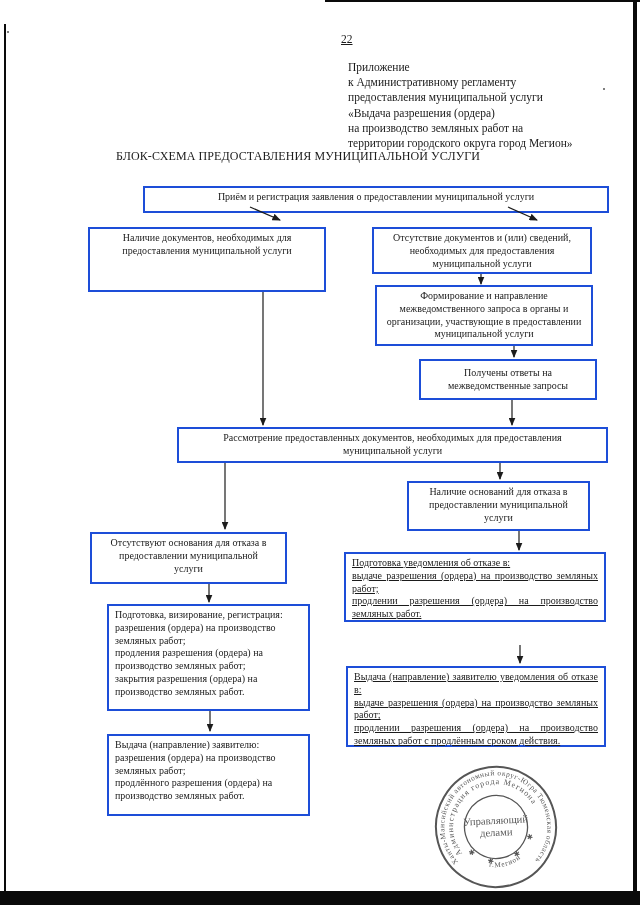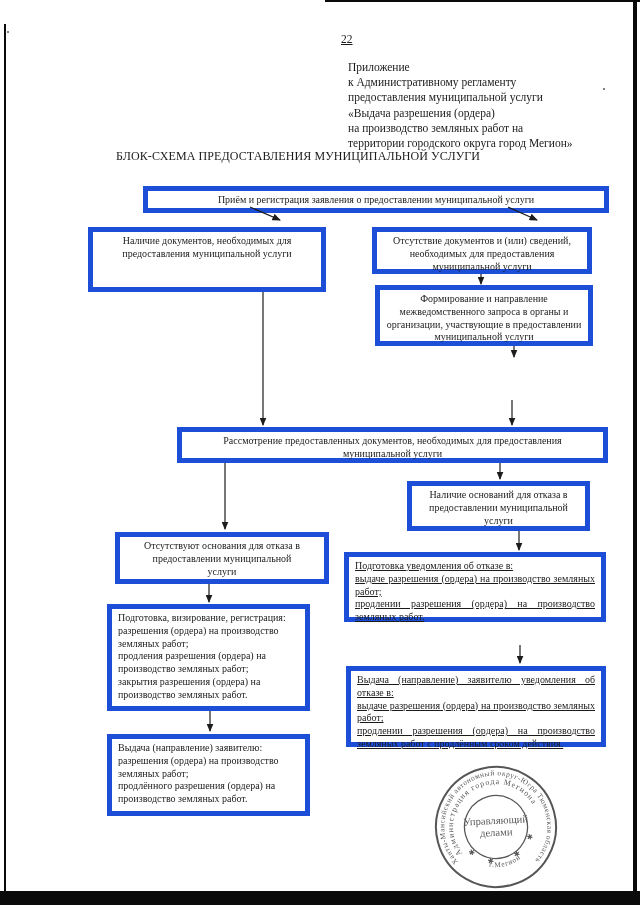--- a/index.html
+++ b/index.html
@@ -16,21 +16,21 @@
   .speck{position:absolute;background:#555;border-radius:50%;}
 
   .hdr-num{position:absolute;left:341px;top:33px;font-size:11.5px;text-decoration:underline;}
   .hdr-appendix{
     position:absolute;left:348px;top:60px;width:285px;
     font-size:11.5px;line-height:15.2px;white-space:pre-line;
   }
   .hdr-title{position:absolute;left:116px;top:149px;font-size:12px;letter-spacing:.1px;}
 
   .fbox{
-    position:absolute;border:5px solid #1d4ed8;background:#fff;
+    position:absolute;border:2px solid #1d4ed8;background:#fff;
     font-size:10px;line-height:12.8px;padding:3px 6px;box-sizing:border-box;
     white-space:pre-line;
   }
   .center{text-align:center;}
   .justify{text-align:justify;text-decoration:underline;}
 
   .arrows{position:absolute;left:0;top:0;pointer-events:none;}
 
   .stamp{
     position:absolute;left:433px;top:764px;width:126px;height:126px;
@@ -72,29 +72,31 @@
 
   <div class="fbox center" style="left:372px;top:227px;width:220px;height:47px">Отсутствие документов и (или) сведений,
 необходимых для предоставления
 муниципальной услуги</div>
 
   <div class="fbox center" style="left:375px;top:285px;width:218px;height:61px">Формирование и направление
 межведомственного запроса в органы и
 организации, участвующие в предоставлении
 муниципальной услуги</div>
 
+  <div class="fbox center" style="left:419px;top:359px;width:178px;height:41px;padding-top:6px">Получены ответы на
+межведомственные запросы</div>
 
   <div class="fbox center" style="left:177px;top:427px;width:431px;height:36px">Рассмотрение предоставленных документов, необходимых для предоставления
 муниципальной услуги</div>
 
   <div class="fbox center" style="left:407px;top:481px;width:183px;height:50px">Наличие оснований для отказа в
 предоставлении муниципальной
 услуги</div>
 
-  <div class="fbox center" style="left:115px;top:532px;width:214px;height:52px">Отсутствуют основания для отказа в
+  <div class="fbox center" style="left:90px;top:532px;width:197px;height:52px">Отсутствуют основания для отказа в
 предоставлении муниципальной
 услуги</div>
 
   <div class="fbox" style="left:107px;top:604px;width:203px;height:107px">Подготовка, визирование, регистрация:
 разрешения (ордера) на производство земляных работ;
 продления разрешения (ордера) на производство земляных работ;
 закрытия разрешения (ордера) на производство земляных работ.</div>
 
   <div class="fbox justify" style="left:344px;top:552px;width:262px;height:70px">Подготовка уведомления об отказе в:
 выдаче разрешения (ордера) на производство земляных работ;

